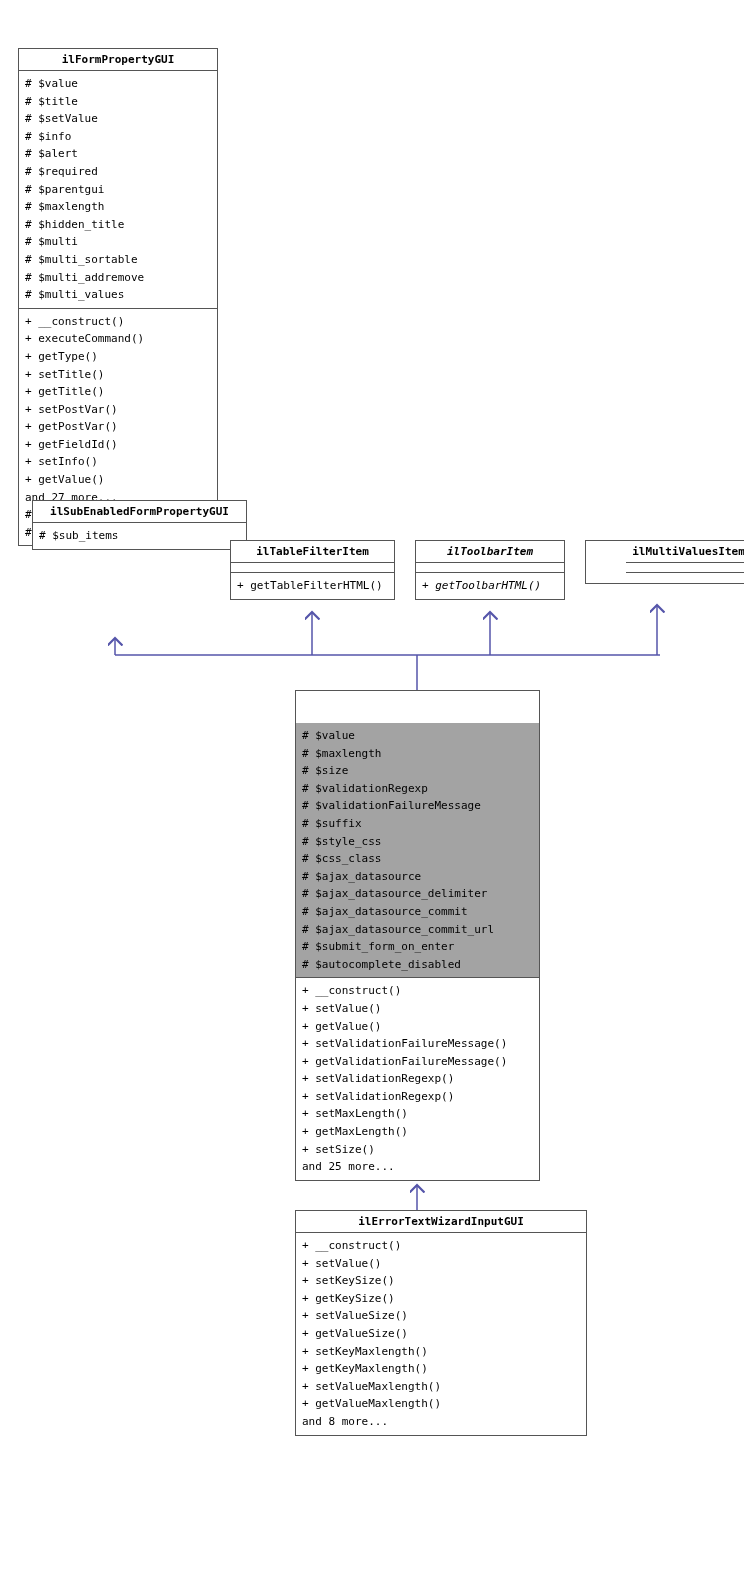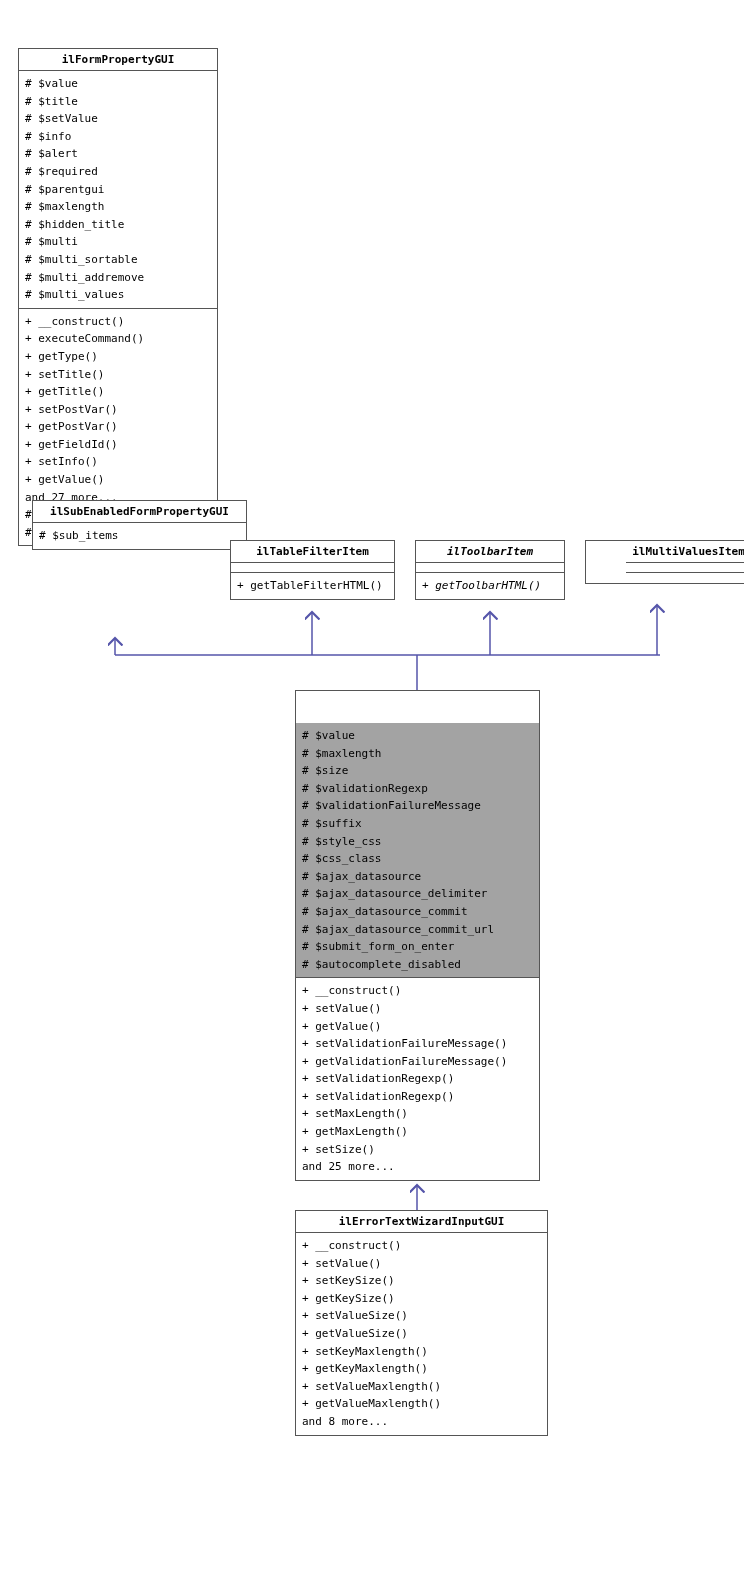--- a/index.html
+++ b/index.html
@@ -179,21 +179,21 @@
       <span class="item">  + getValidationFailureMessage()</span>
       <span class="item">  + setValidationRegexp()</span>
       <span class="item">  + setValidationRegexp()</span>
       <span class="item">  + setMaxLength()</span>
       <span class="item">  + getMaxLength()</span>
       <span class="item">  + setSize()</span>
       <span class="item">  and 25 more...</span>
     </div>
   </div>
 
-  <div class="uml-box" style="left:295px; top:1210px; width:253px;">
+  <div class="uml-box" style="left:295px; top:1210px; width:292px;">
     <div class="uml-box-title">ilErrorTextWizardInputGUI</div>
     <div class="uml-section">
       <span class="item">  + __construct()</span>
       <span class="item">  + setValue()</span>
       <span class="item">  + setKeySize()</span>
       <span class="item">  + getKeySize()</span>
       <span class="item">  + setValueSize()</span>
       <span class="item">  + getValueSize()</span>
       <span class="item">  + setKeyMaxlength()</span>
       <span class="item">  + getKeyMaxlength()</span>

